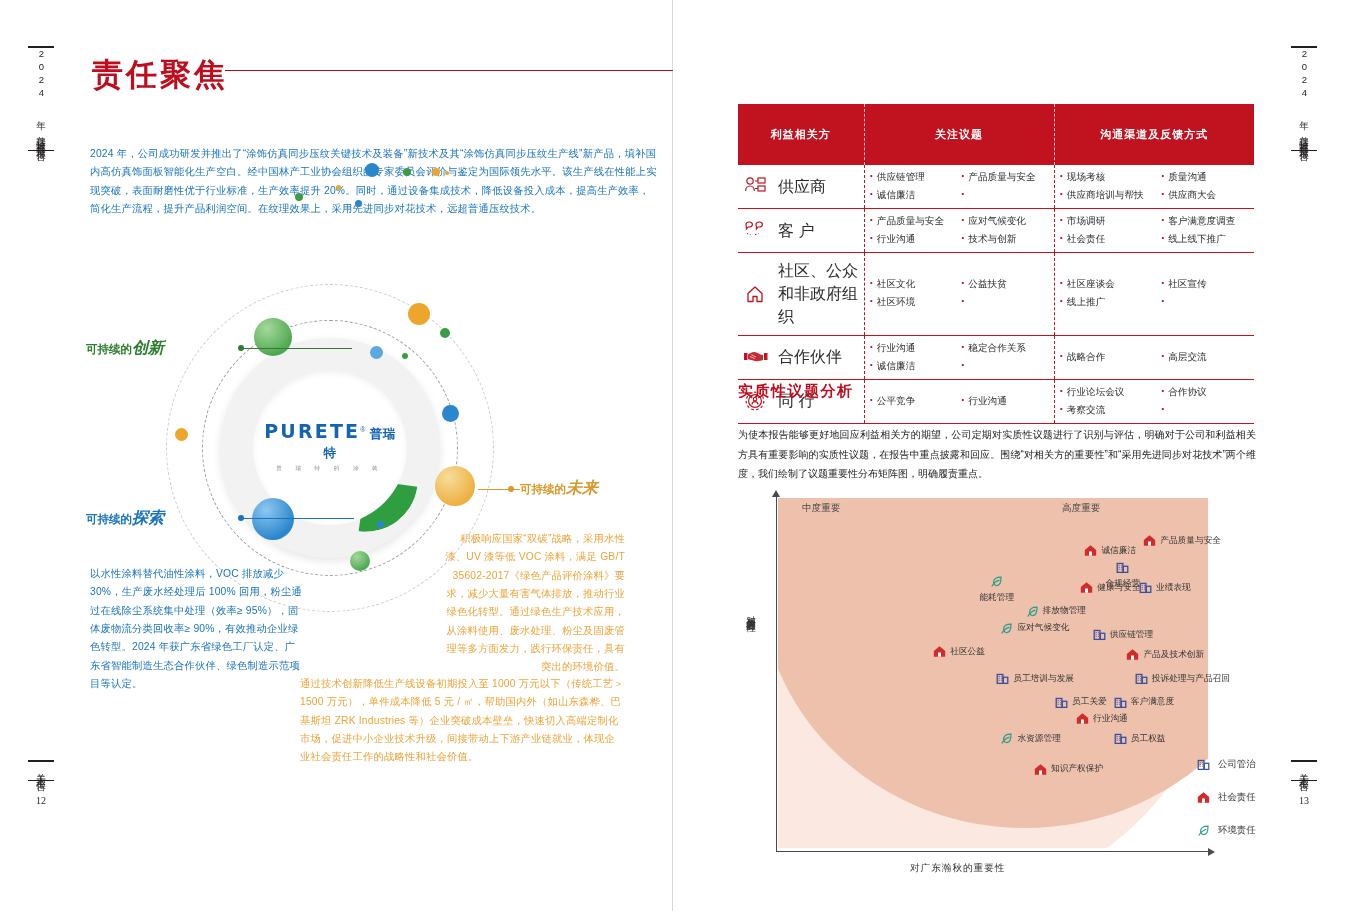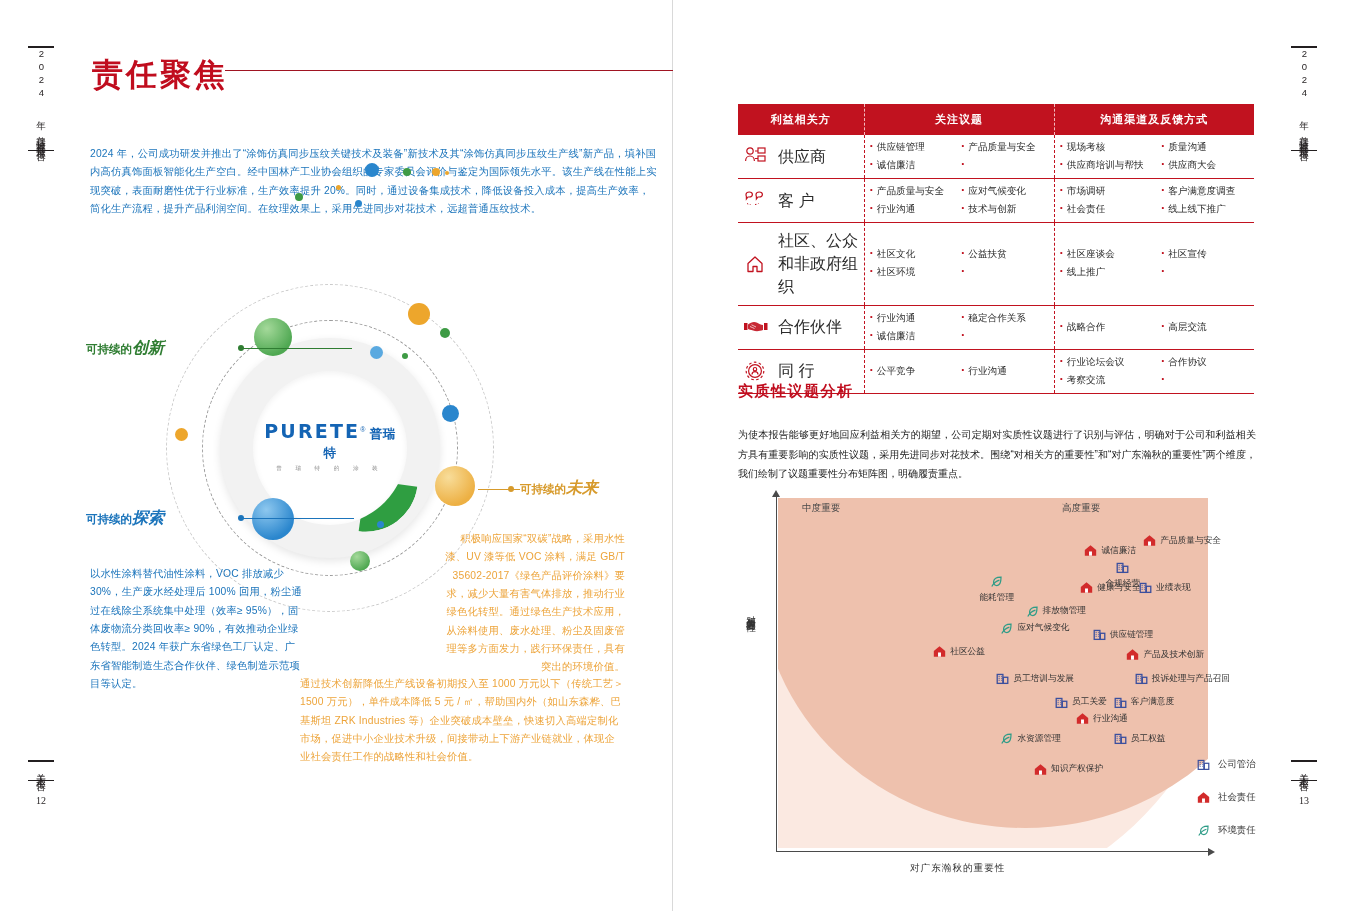--- a/index.html
+++ b/index.html
@@ -99,21 +99,21 @@
   .leader { position: absolute; height: 1.4px; }
   .leader-dot { position: absolute; width: 6px; height: 6px; border-radius: 50%; }
 
   
   #stk-table {
     position: absolute; left: 738px; top: 104px; width: 516px;
     border-collapse: collapse; font-size: 9.4px; color: #333;
   }
   #stk-table thead th {
     background: #c1121f; color: #fff; font-size: 11px; font-weight: bold;
-    padding: 8px 4px; letter-spacing: 1px; border-right: 1px dashed #f3b9bd;
+    padding: 23px 4px; letter-spacing: 1px; border-right: 1px dashed #f3b9bd;
   }
   #stk-table thead th:last-child { border-right: none; }
   #stk-table td {
     border-bottom: 1px solid #c1121f; padding: 6px 5px; vertical-align: middle;
   }
   #stk-table tbody tr:first-child td { border-top: none; }
   .cell-party {
     width: 126px; border-right: 1px dashed #c1121f;
   }
   .cell-topic { width: 190px; border-right: 1px dashed #c1121f; }
@@ -406,21 +406,21 @@
             <span class="bi">合作协议</span>
             <span class="bi">考察交流</span>
             <span class="bi"></span>
           </div>
         </td>
       </tr>
     </tbody>
   </table>
 
   <div class="sec-head">实质性议题分析</div>
-  <div id="mat-para">为使本报告能够更好地回应利益相关方的期望，公司定期对实质性议题进行了识别与评估，明确对于公司和利益相关方具有重要影响的实质性议题，采用先进同步对花技术。围绕“对相关方的重要性”和“对广东瀚秋的重要性”两个维度，我们绘制了议题重要性分布矩阵图，明确履责重点。</div>
+  <div id="mat-para">为使本报告能够更好地回应利益相关方的期望，公司定期对实质性议题进行了识别与评估，明确对于公司和利益相关方具有重要影响的实质性议题，在报告中重点披露和回应。围绕“对相关方的重要性”和“采用先进同步对花技术”两个维度，我们绘制了议题重要性分布矩阵图，明确履责重点。</div>
 
   <div id="matrix">
     <div id="mx-plot">
       <div class="mx-band" id="band-mid"></div>
       <div class="mx-band" id="band-high"></div>
     </div>
     <div class="mx-axis-line" id="mx-yaxis"></div>
     <div class="mx-axis-line" id="mx-xaxis"></div>
     <div class="mx-arrow" id="mx-arrow-y"></div>
     <div class="mx-arrow" id="mx-arrow-x"></div>

